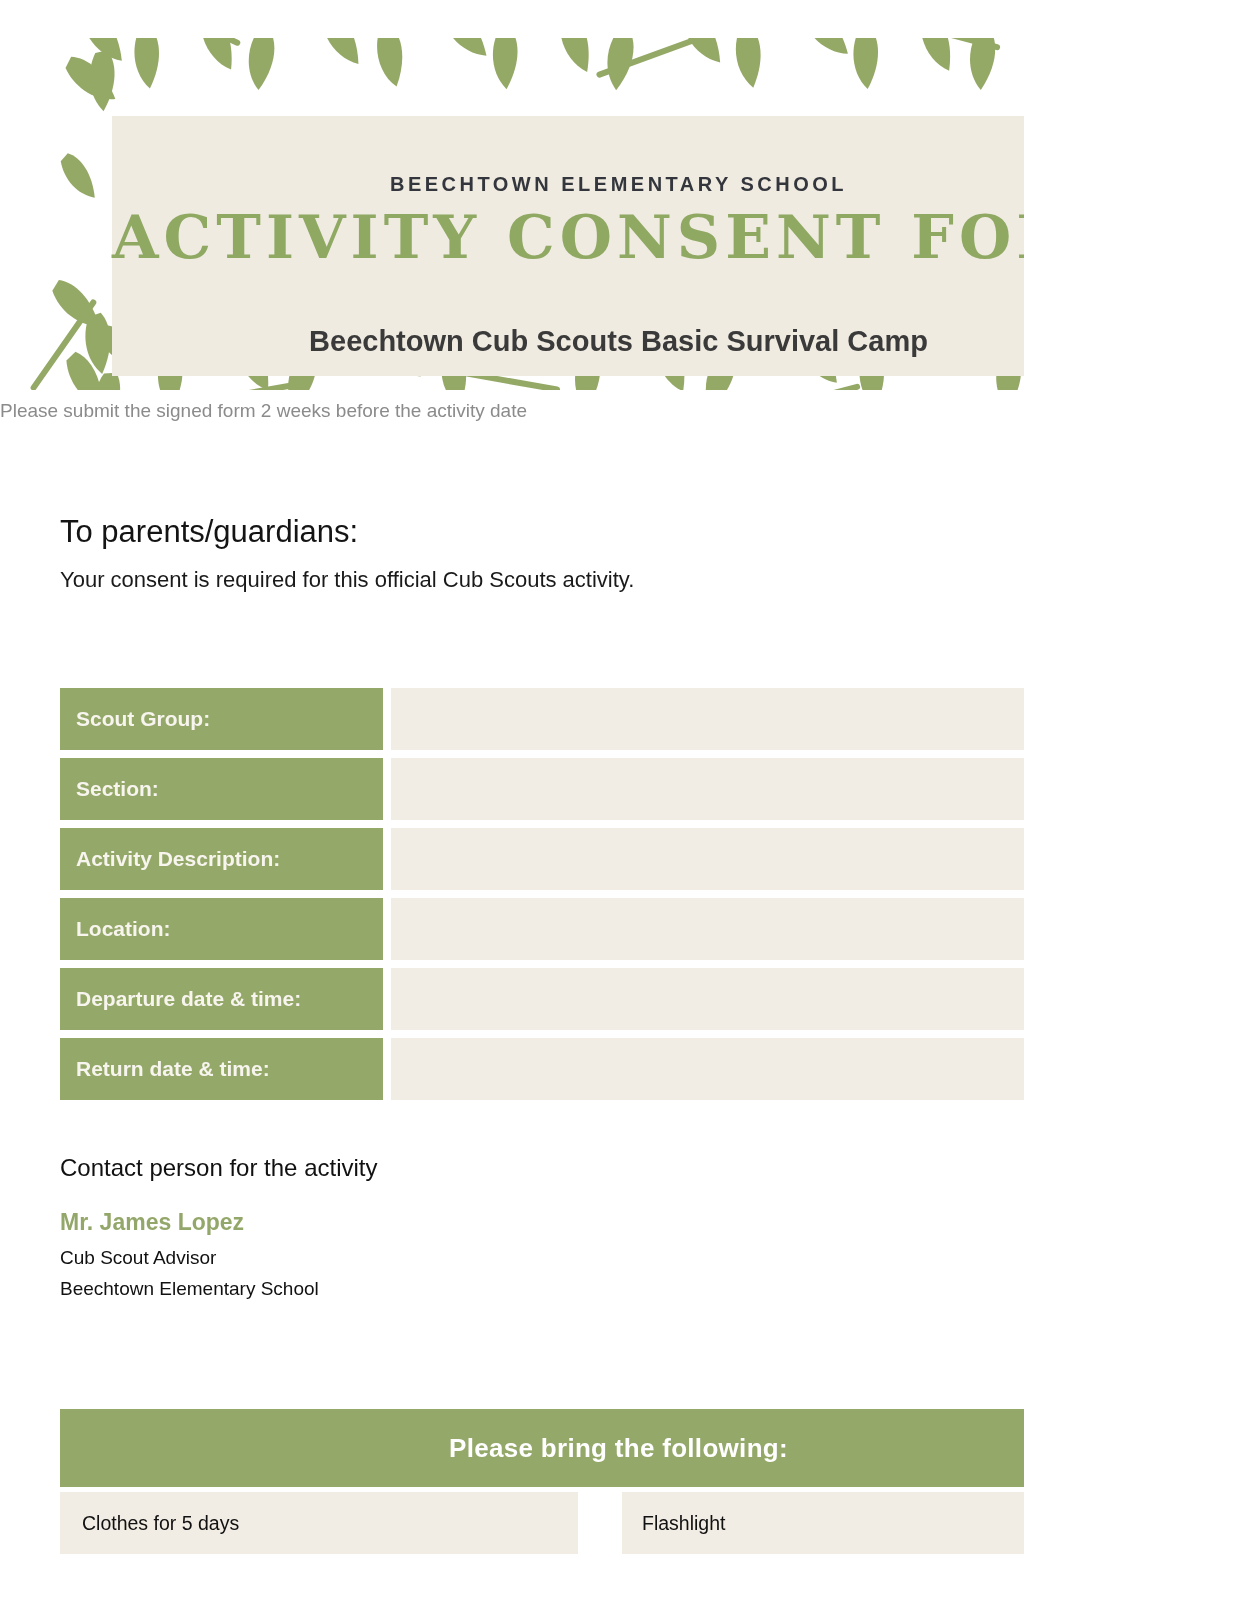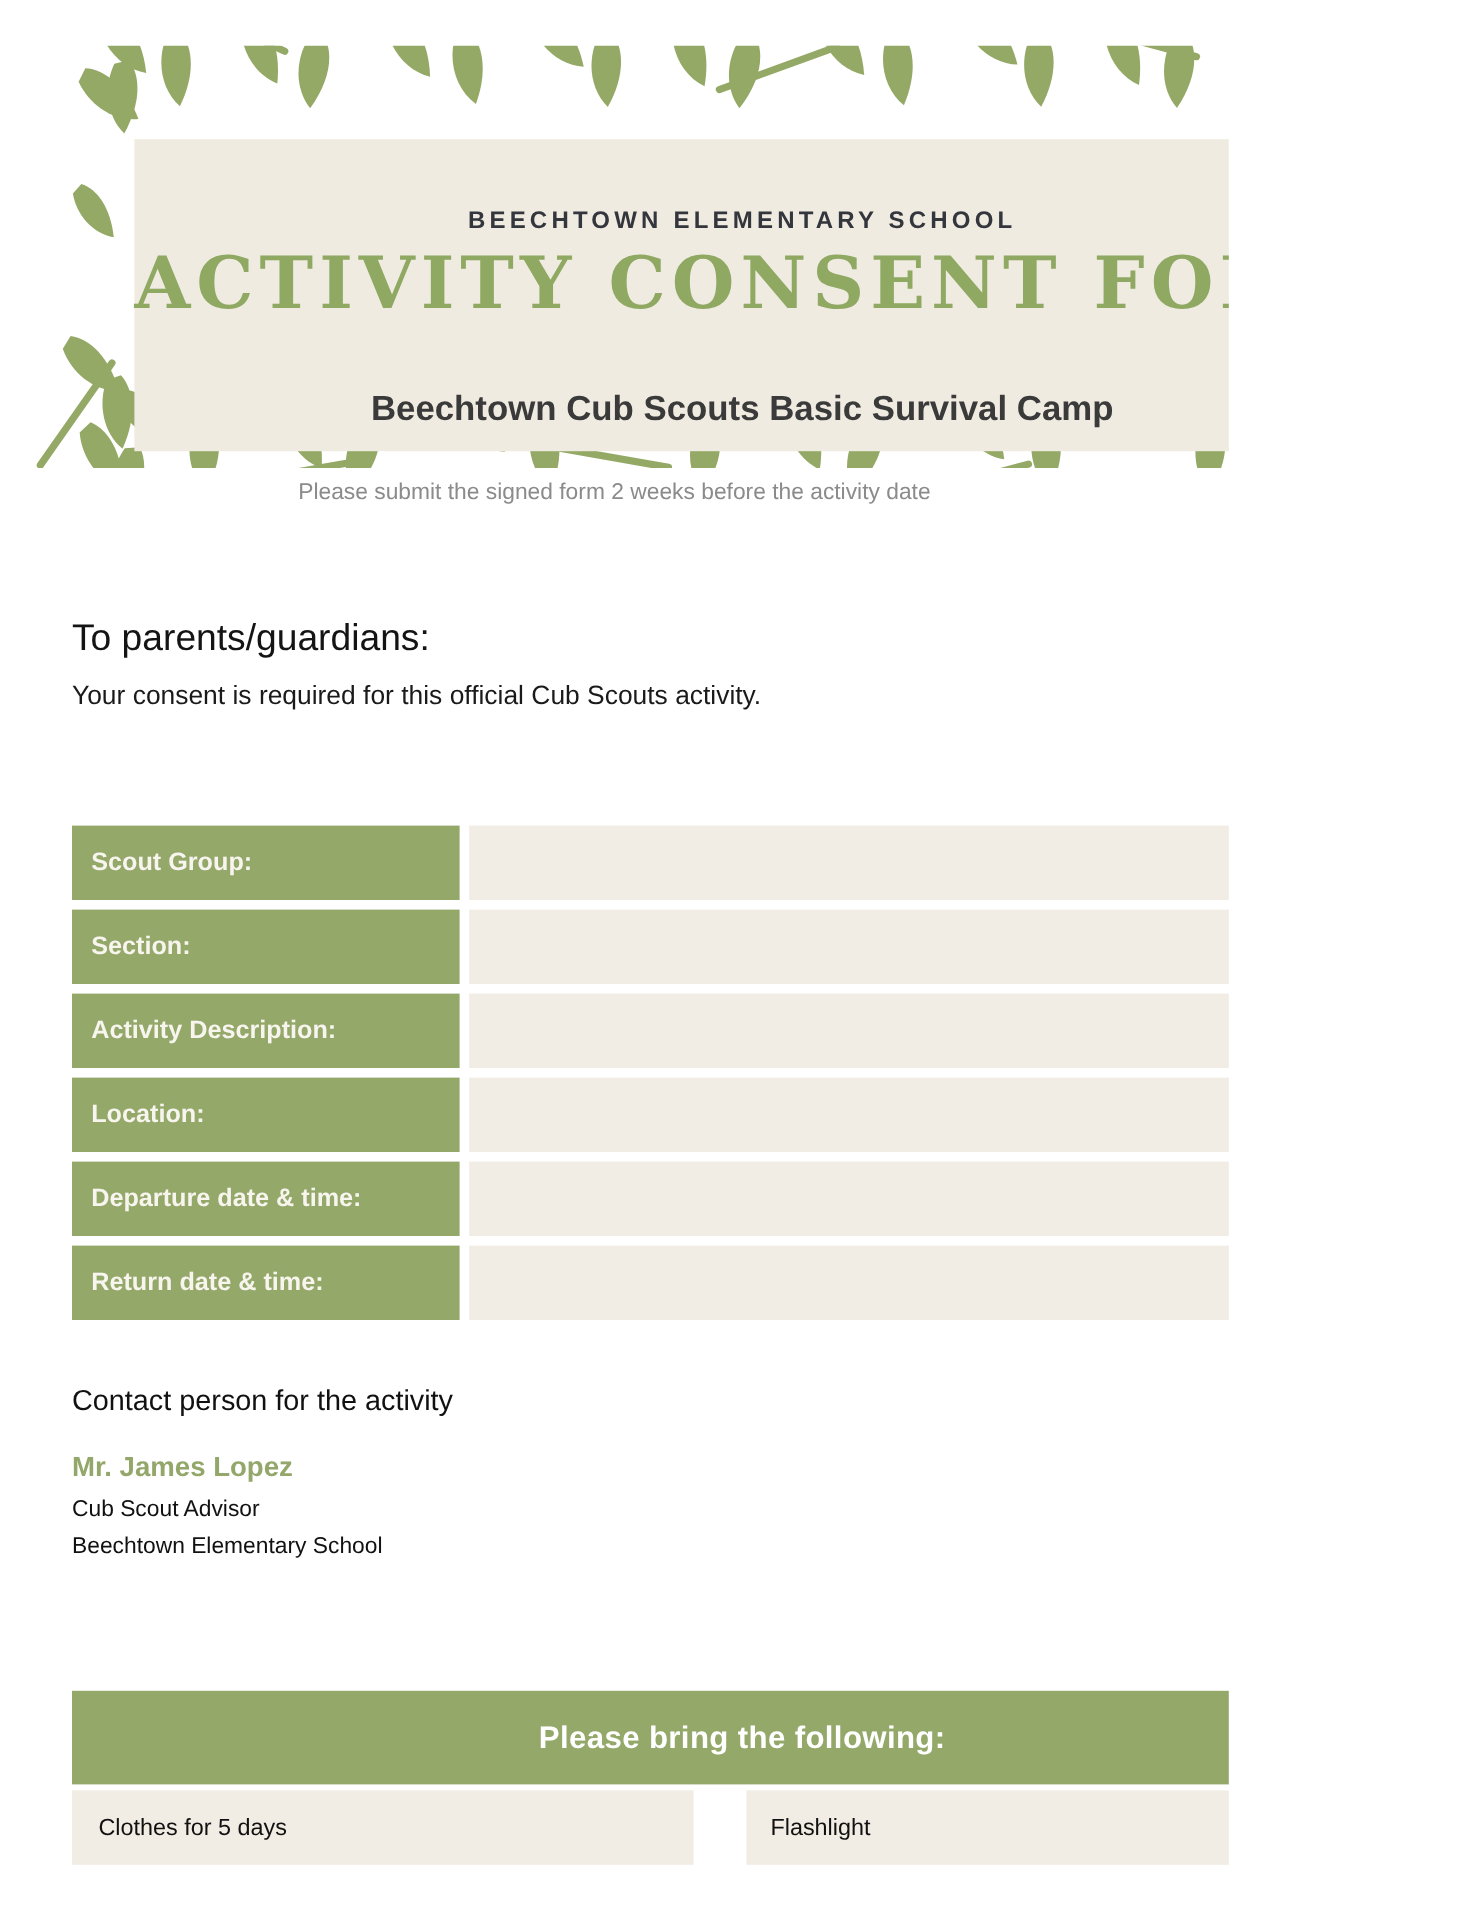--- a/index.html
+++ b/index.html
@@ -55,21 +55,21 @@
     font-size: 29px;
     font-weight: 700;
     color: #3a3a3a;
     margin-top: 35px;
   }
 
   
   .submit-note {
     position: absolute;
     left: 0; right: 0; top: 400px;
-    text-align: center;
+    text-align: left;
     font-size: 19px;
     font-weight: 500;
     color: #8b8b8b;
   }
 
   
   .intro-heading {
     position: absolute;
     left: 60px; top: 514px;
     font-size: 31px;

